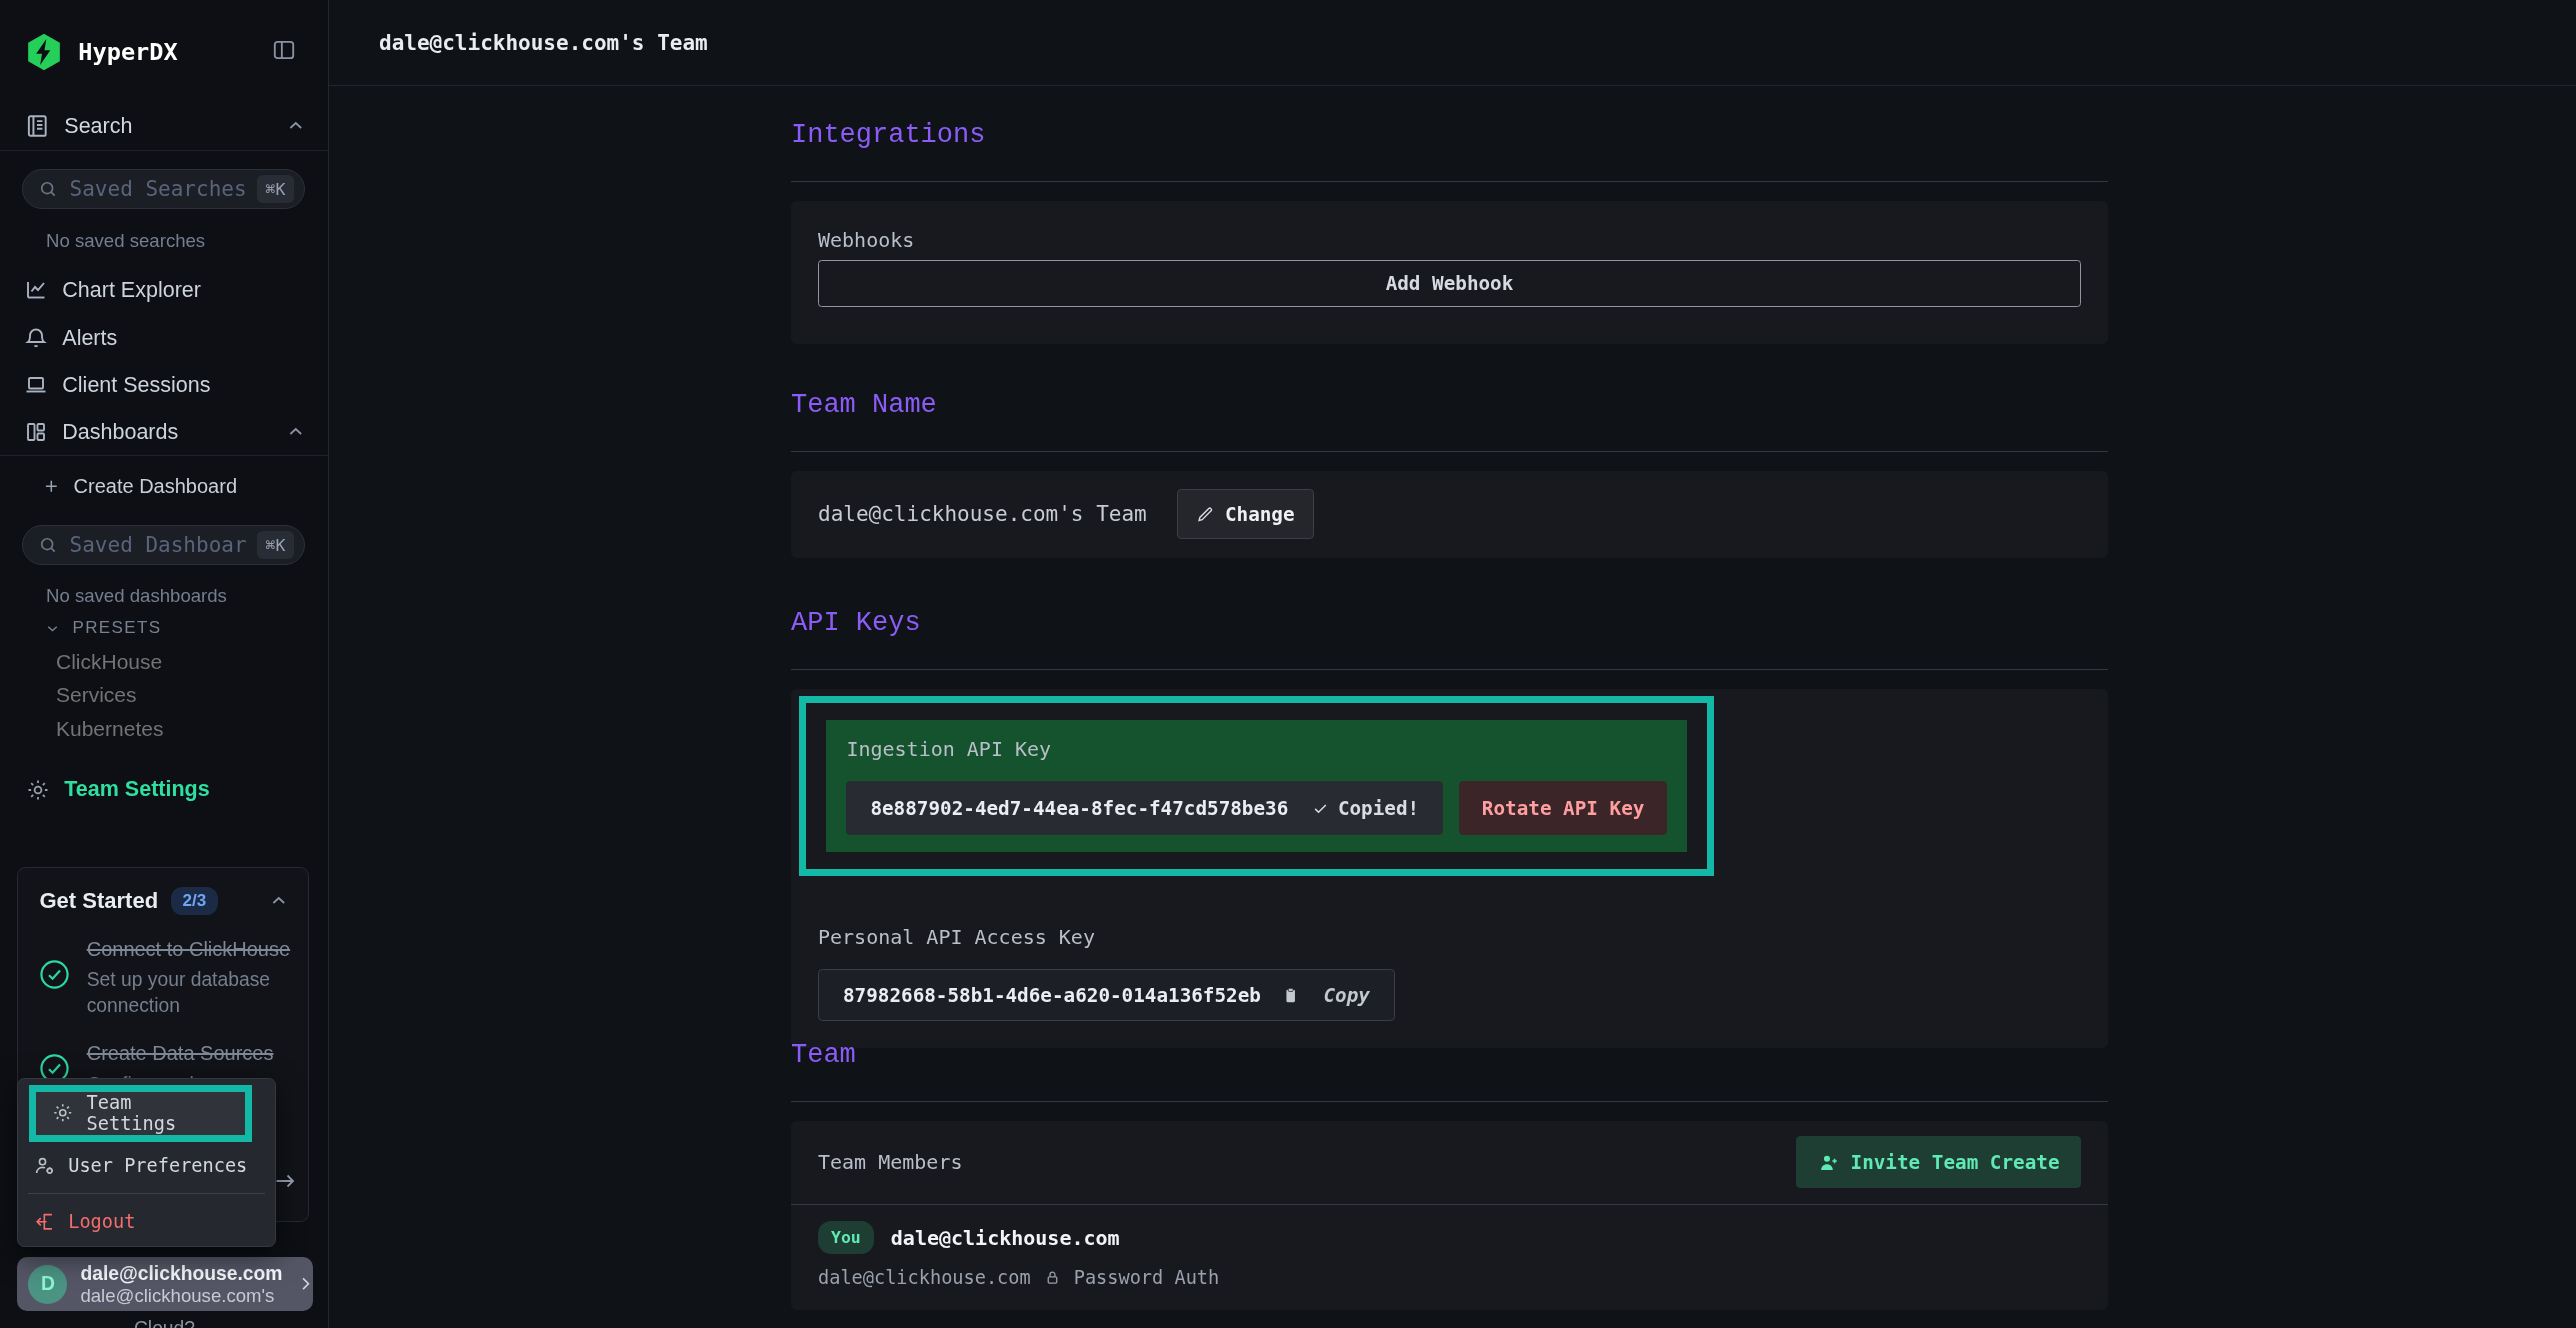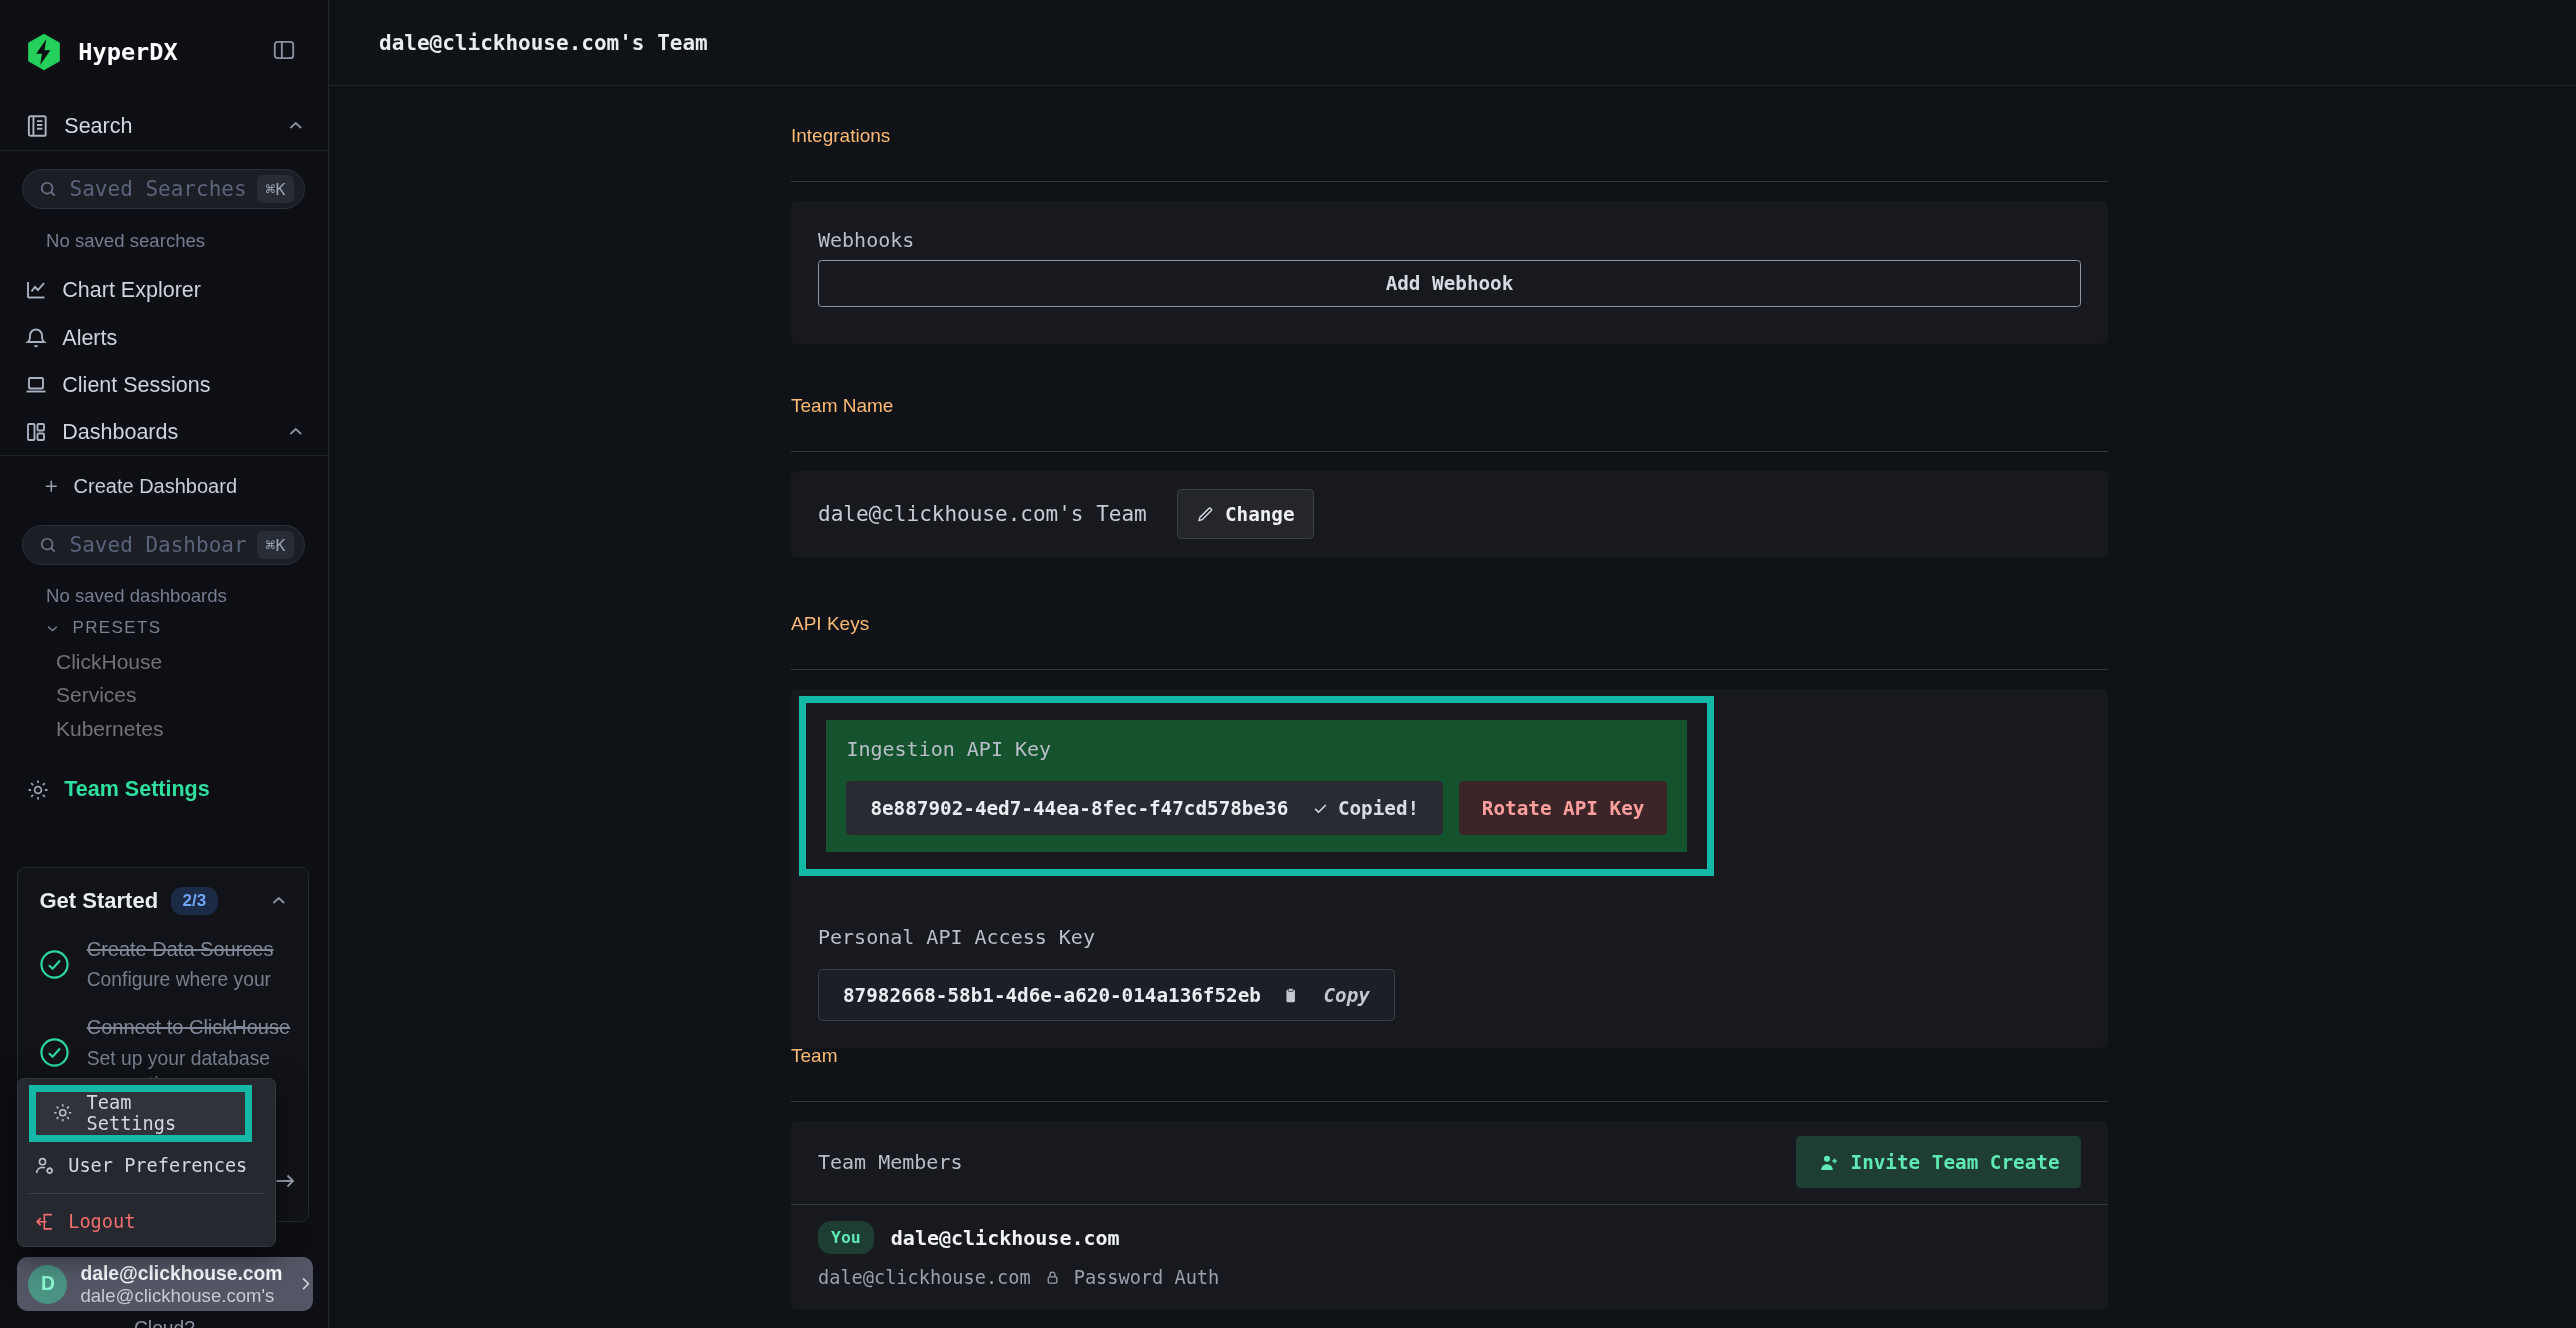--- a/index.html
+++ b/index.html
@@ -102,21 +102,21 @@
     background:#0f1217; border-bottom:1.4px solid #22262c; display:flex; align-items:center;
   }
   .topbar .title{
     margin-left:50px; font-family:"DejaVu Sans Mono", monospace; font-weight:bold;
     font-size:21px; color:#e9ecf1;
   }
 
   
   .content{ position:absolute; left:791px; top:86px; width:1317px; }
   .section{ position:absolute; left:0; width:1317px; }
-  .sec-heading{ font-family:Liberation Sans, sans-serif; font-size:19px; color:#fdba74; line-height:27px; }
+  .sec-heading{ font-family:Liberation Mono, monospace; font-size:27px; color:#8b5cf6; line-height:27px; }
   .sec-rule{ border:none; border-top:1.4px solid #34383f; margin-top:31.5px; }
   .card{ background:#17191f; border-radius:5.7px; margin-top:19.3px; }
 
   
   .card.webhooks{ padding:27px; height:143px; }
   .card-label{ font-family:"DejaVu Sans Mono", monospace; font-size:20px; color:#b9bfc9; }
   .btn-outline{
     margin-top:8px; width:100%; height:47px; background:transparent;
     border:1.4px solid #8f96a2; border-radius:3.6px; color:#d6dae1; cursor:pointer;
     font-family:"DejaVu Sans Mono", monospace; font-weight:bold; font-size:19.3px;
@@ -323,42 +323,42 @@
     <div class="get-started">
       <div class="gs-header">
         <span class="gs-title">Get Started</span>
         <span class="gs-badge">2/3</span>
         <span class="chev">
           <svg width="21.5" height="21.5" viewBox="0 0 24 24" fill="none" stroke="currentColor" stroke-width="2">
               <path d="M6 14.5l6-5.5 6 5.5"></path>
             </svg>
         </span>
       </div>
+      <div class="gs-item">
+        <span class="gs-check">
+          <svg width="33" height="33" viewBox="0 0 24 24" fill="none" stroke="currentColor" stroke-width="1.6">
+              <circle cx="12" cy="12" r="9.5"></circle>
+              <path d="M8 12.5l2.6 2.6 5.4-6"></path>
+            </svg>
+        </span>
+        <span class="gs-text">
+          <div class="gs-item-title">Connect to ClickHouse</div>
+          <div class="gs-item-sub">Set up your database connection</div>
+        </span>
+      </div>
       <div class="gs-item second">
         <span class="gs-check">
           <svg width="33" height="33" viewBox="0 0 24 24" fill="none" stroke="currentColor" stroke-width="1.6">
               <circle cx="12" cy="12" r="9.5"></circle>
               <path d="M8 12.5l2.6 2.6 5.4-6"></path>
             </svg>
         </span>
         <span class="gs-text">
           <div class="gs-item-title">Create Data Sources</div>
           <div class="gs-item-sub">Configure where your</div>
-        </span>
-      </div>
-      <div class="gs-item">
-        <span class="gs-check">
-          <svg width="33" height="33" viewBox="0 0 24 24" fill="none" stroke="currentColor" stroke-width="1.6">
-              <circle cx="12" cy="12" r="9.5"></circle>
-              <path d="M8 12.5l2.6 2.6 5.4-6"></path>
-            </svg>
-        </span>
-        <span class="gs-text">
-          <div class="gs-item-title">Connect to ClickHouse</div>
-          <div class="gs-item-sub">Set up your database connection</div>
         </span>
       </div>
     </div>
     <span class="gs-arrow">
       <svg width="24" height="24" viewBox="0 0 24 24" fill="none" stroke="currentColor" stroke-width="1.8">
           <path d="M3.5 12h16.5M14.5 6.5L20 12l-5.5 5.5"></path>
         </svg>
     </span>
 
     <div class="user-menu">

